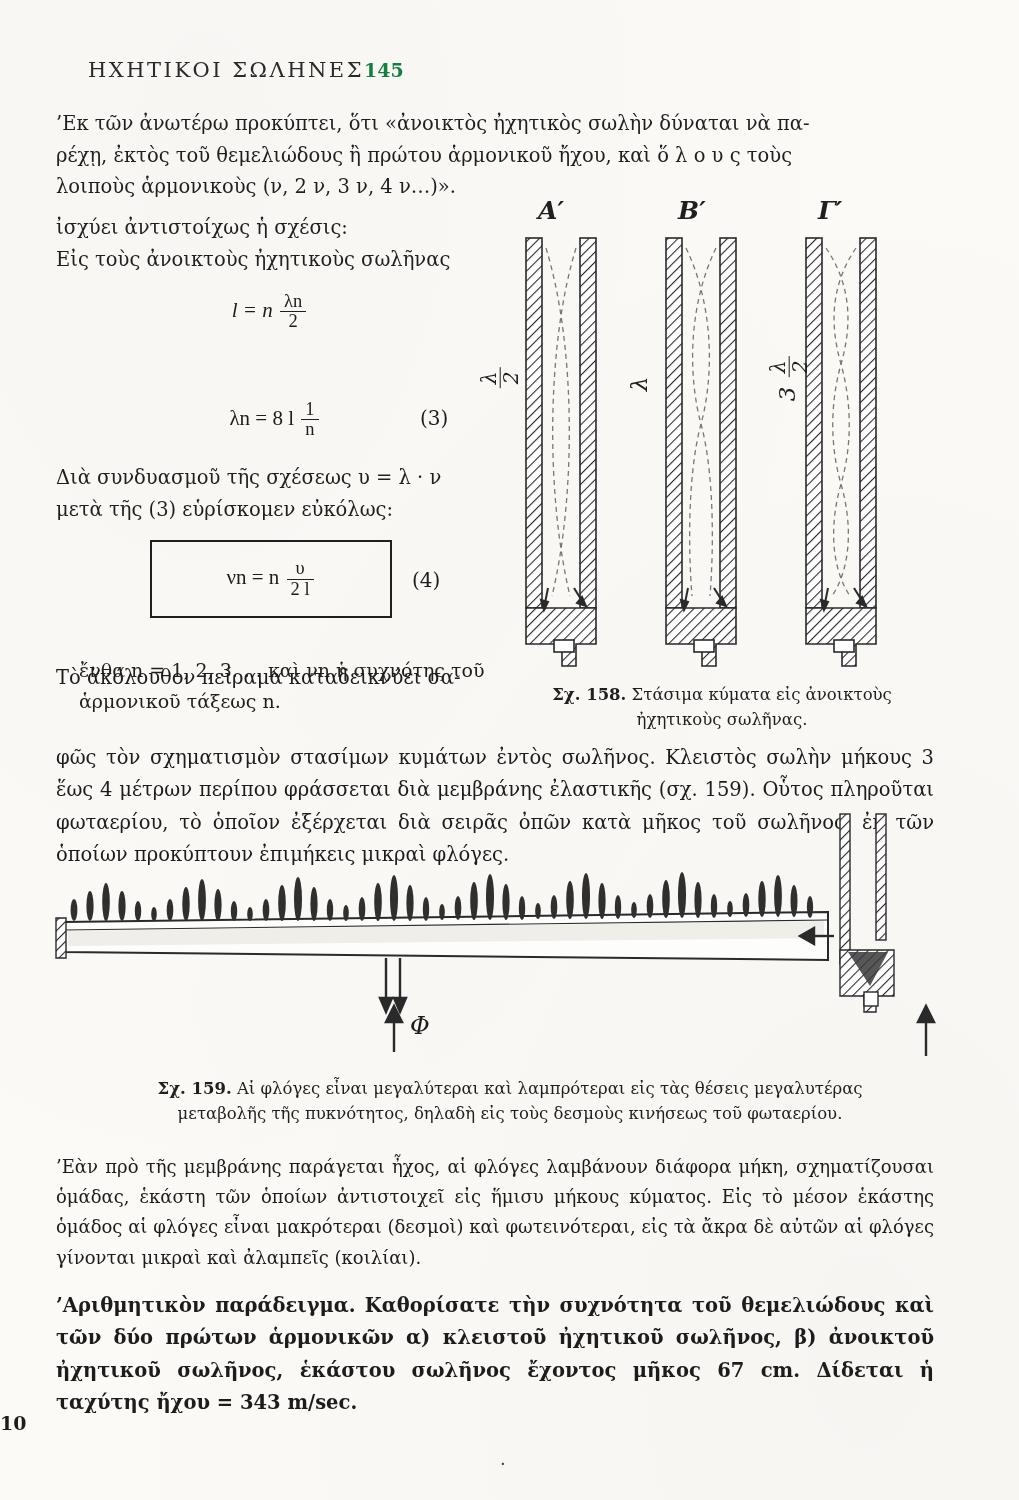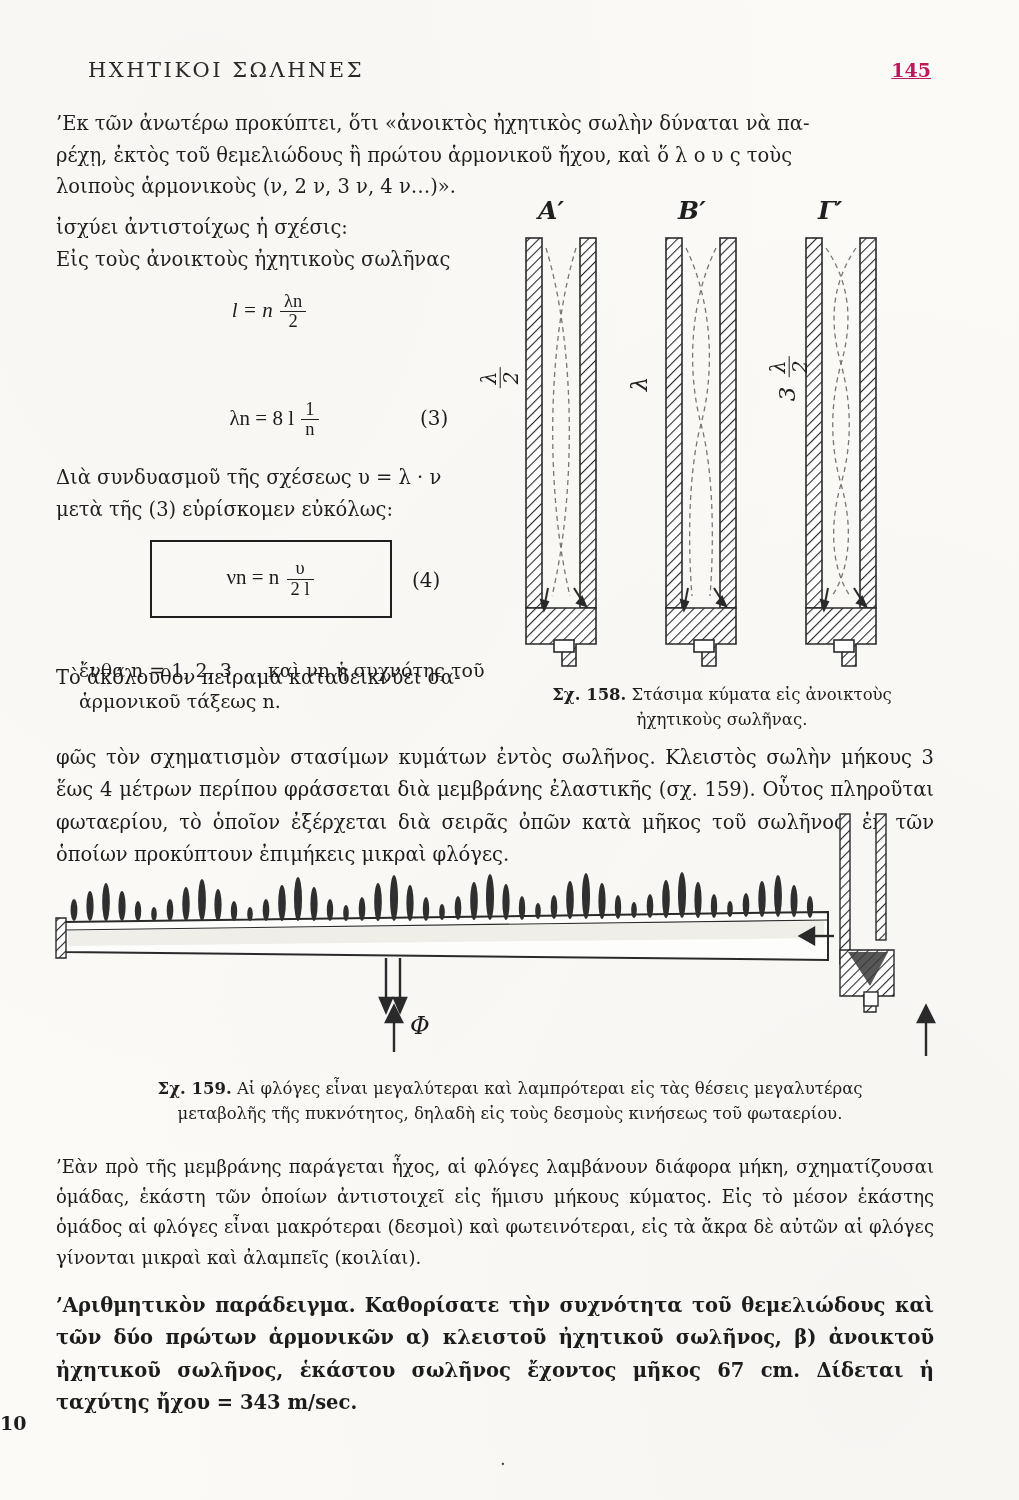--- a/index.html
+++ b/index.html
@@ -31,32 +31,30 @@
     pointer-events: none;
   }
 
   
   .header {
     position: absolute;
     left: 88px; top: 58px;
     width: 843px;
     display: flex;
     align-items: baseline;
-    justify-content: space-between;
   }
   .header-title {
     font-size: 21px;
     letter-spacing: 2.5px;
     color: #2a2a2a;
   }
   .header-page {
     font-size: 19px;
     font-weight: bold;
-    color: #be185d;
-    text-decoration: underline;
+    color: #15803d;
   }
 
   
   .txt {
     position: absolute;
     font-size: 19.5px;
     line-height: 1.62;
     color: #1f1f1f;
     text-align: justify;
   }

